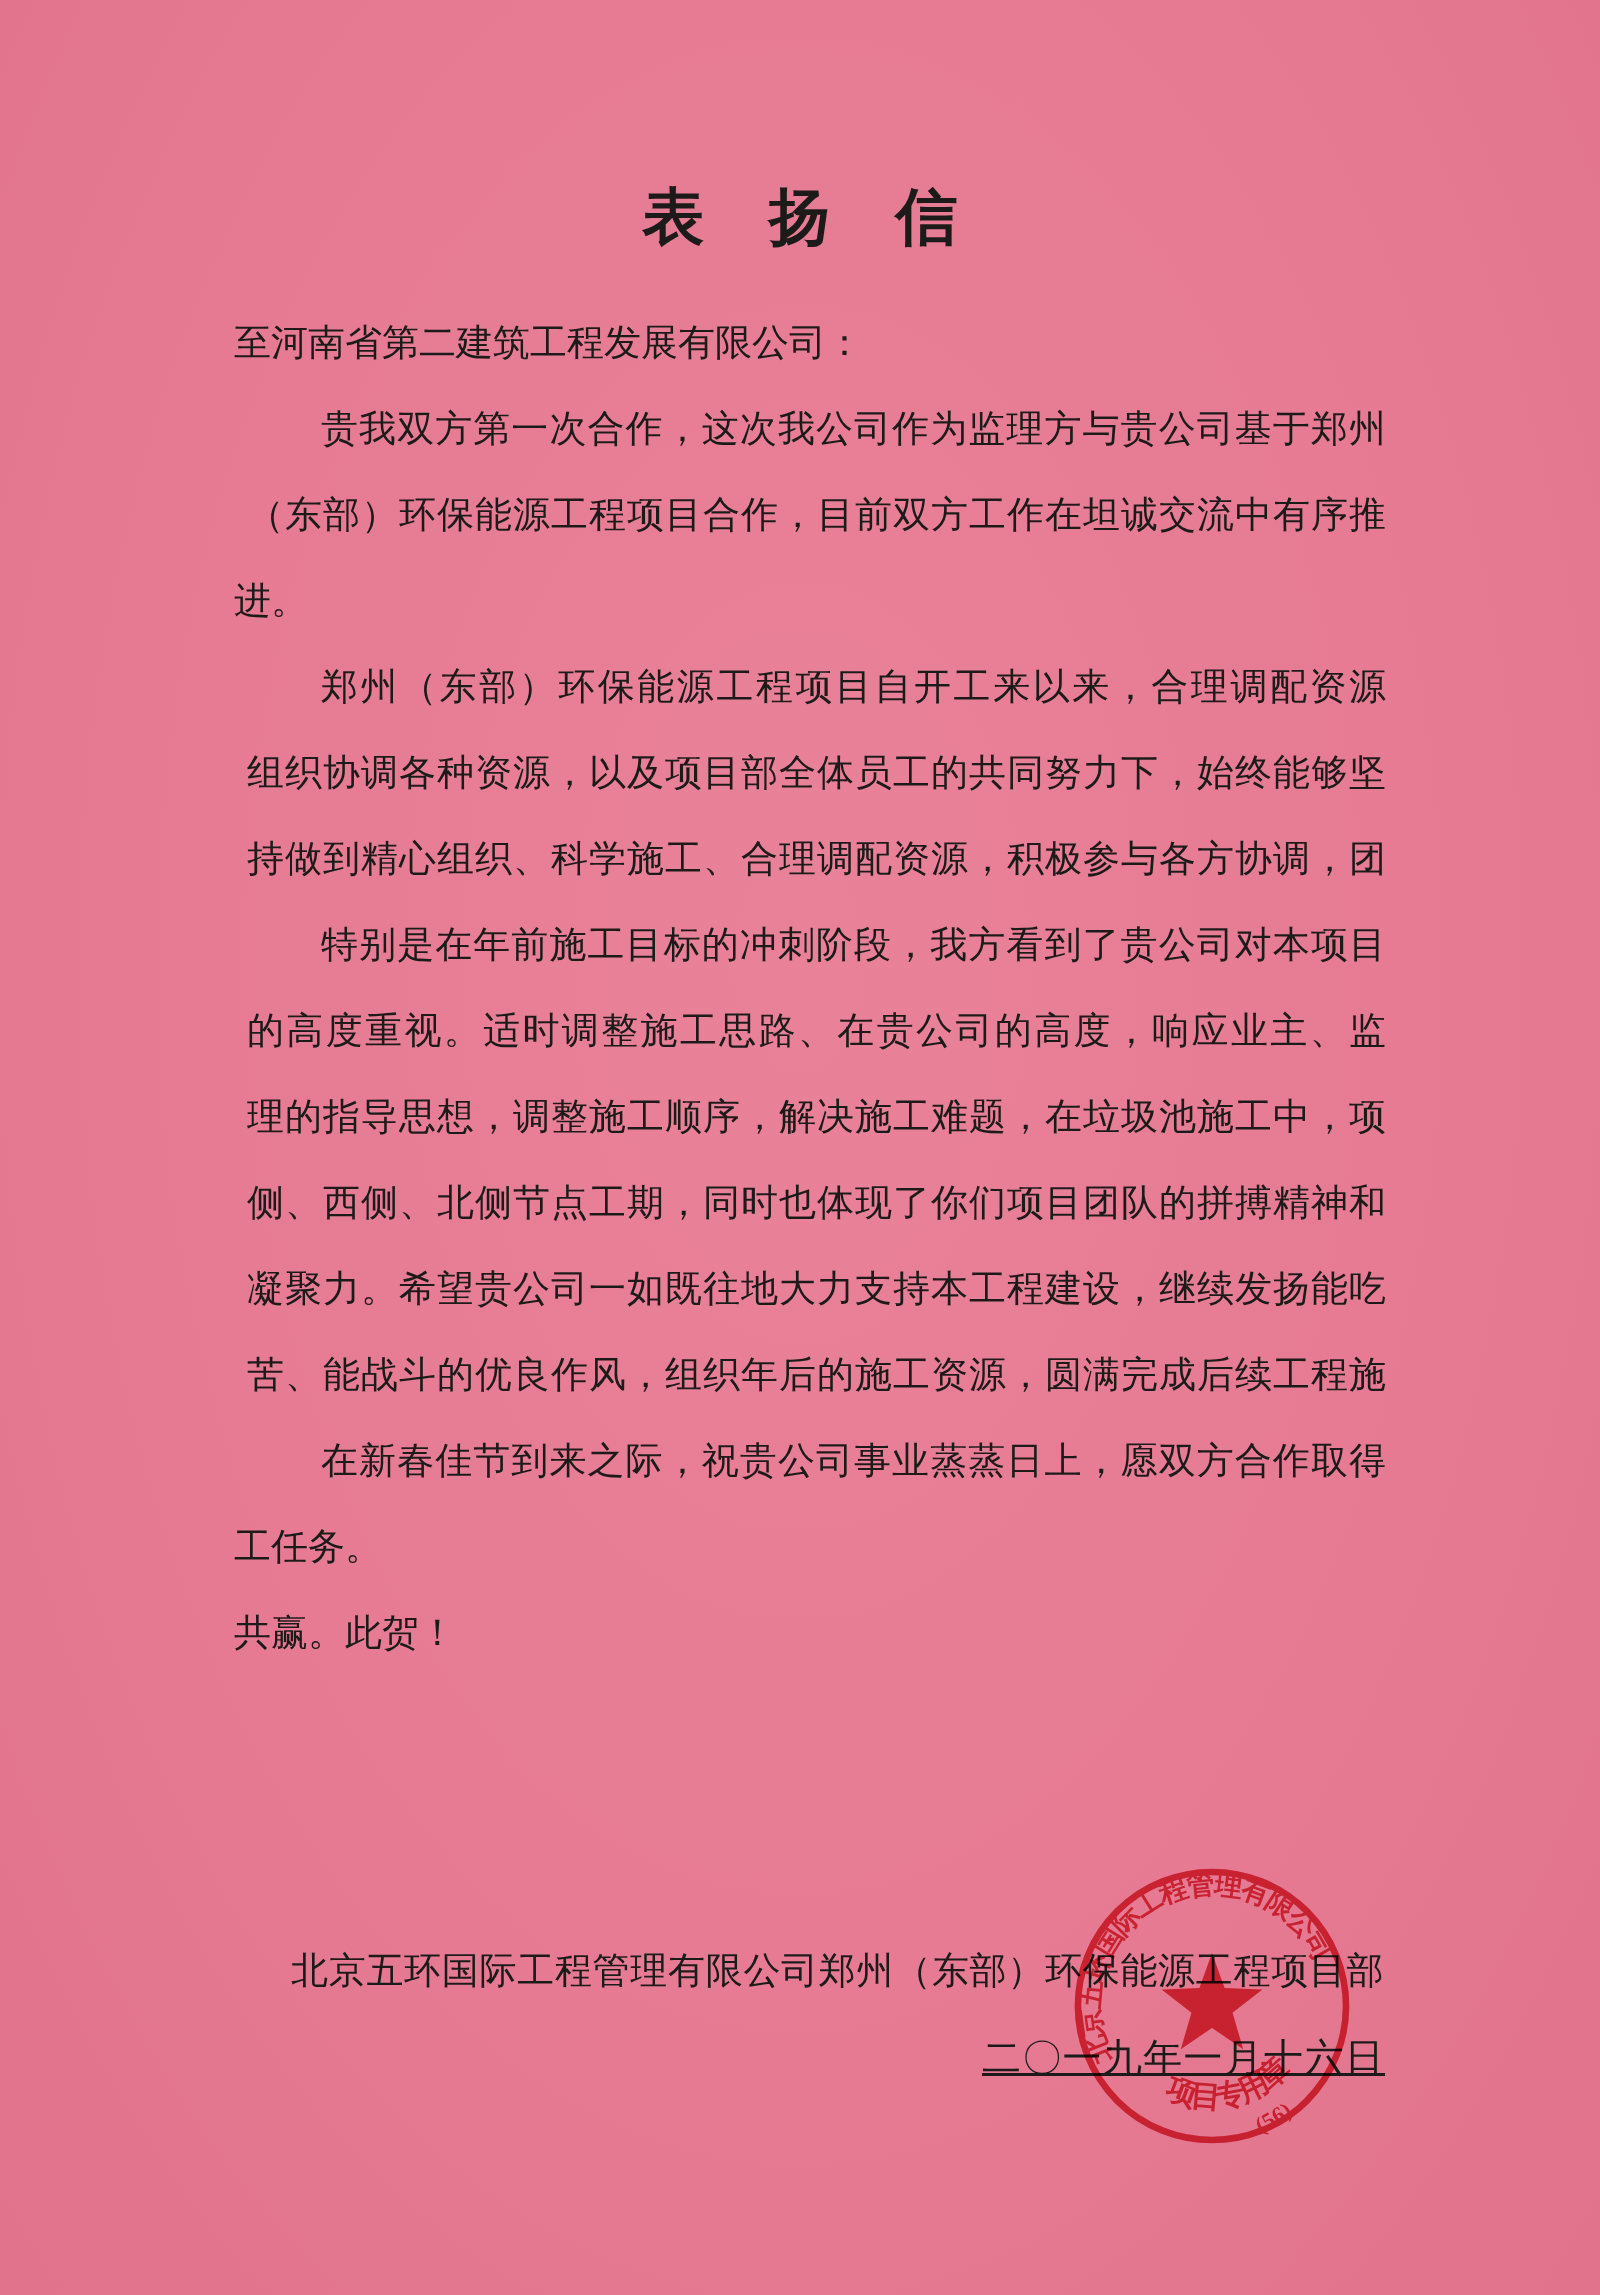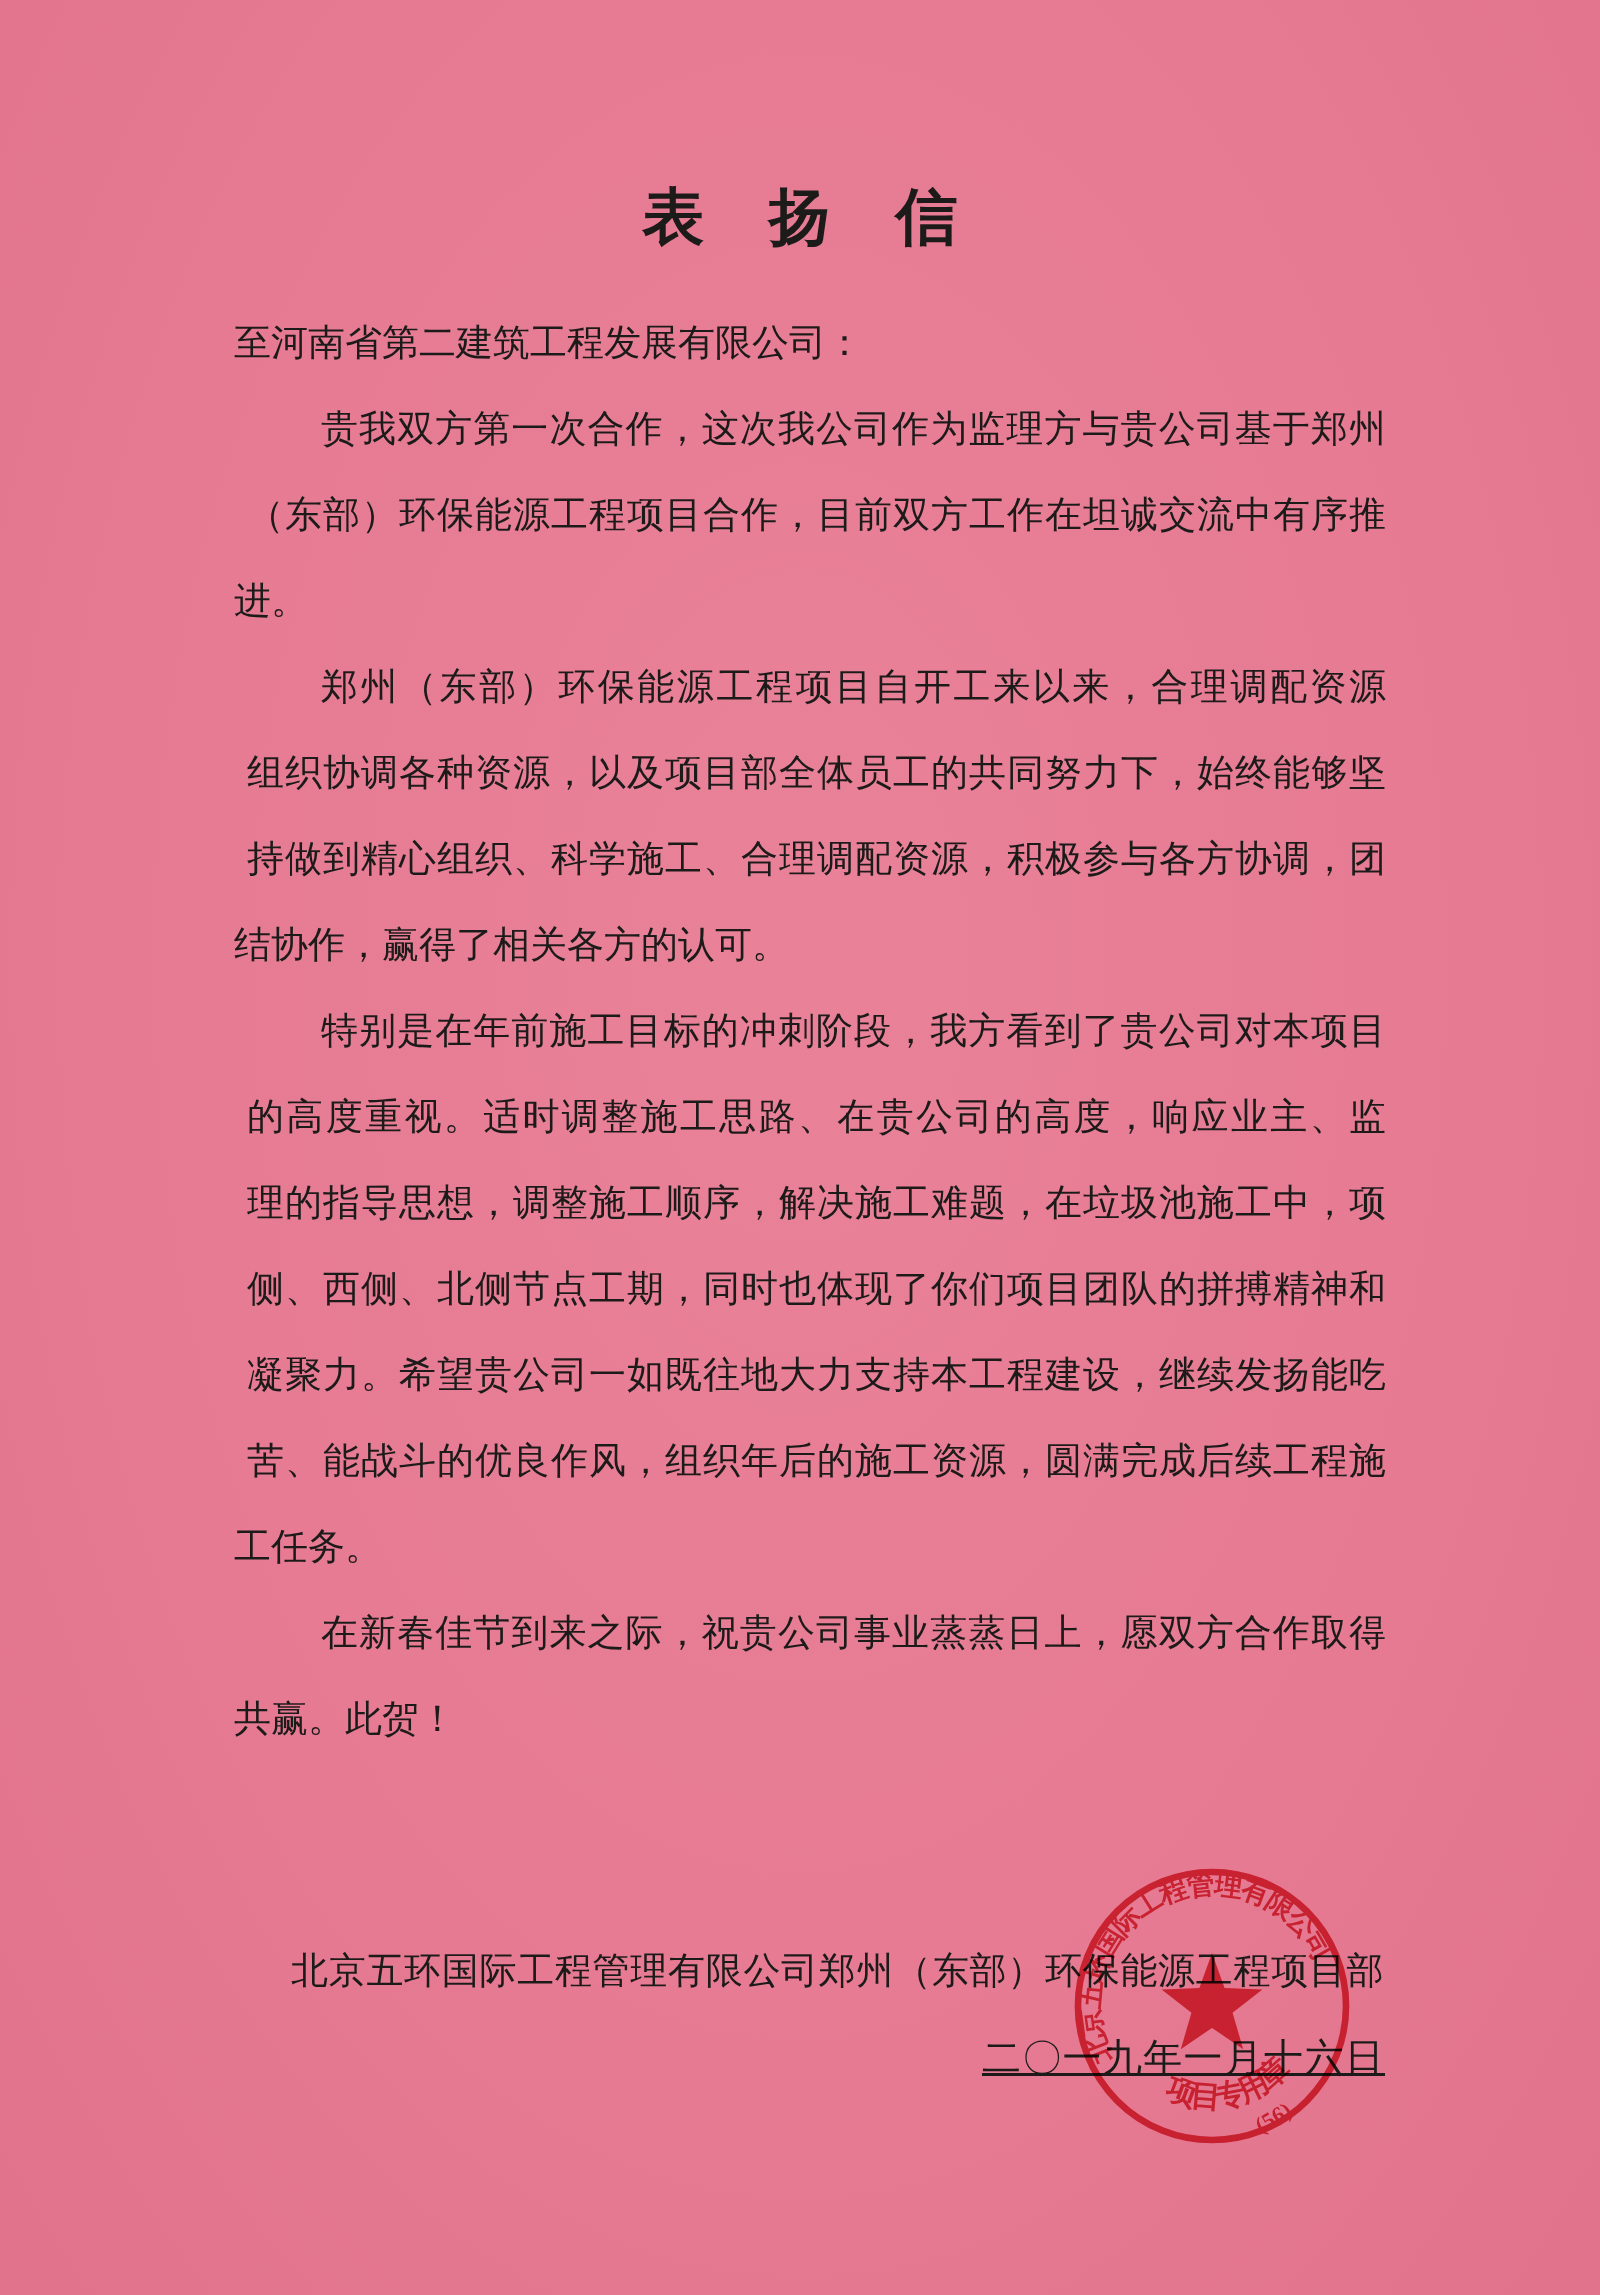--- a/index.html
+++ b/index.html
@@ -67,29 +67,28 @@
 <div class="title">表　扬　信</div>
 
 <div class="textblock">
   <div class="line">至河南省第二建筑工程发展有限公司：</div>
   <div class="line indent just">贵我双方第一次合作，这次我公司作为监理方与贵公司基于郑州</div>
   <div class="line just">（东部）环保能源工程项目合作，目前双方工作在坦诚交流中有序推</div>
   <div class="line">进。</div>
   <div class="line indent just">郑州（东部）环保能源工程项目自开工来以来，合理调配资源</div>
   <div class="line just">组织协调各种资源，以及项目部全体员工的共同努力下，始终能够坚</div>
   <div class="line just">持做到精心组织、科学施工、合理调配资源，积极参与各方协调，团</div>
-  <div class="line">结协作，赢得了相关各方的认可。</div>
   <div class="line indent just">特别是在年前施工目标的冲刺阶段，我方看到了贵公司对本项目</div>
   <div class="line just">的高度重视。适时调整施工思路、在贵公司的高度，响应业主、监</div>
   <div class="line just">理的指导思想，调整施工顺序，解决施工难题，在垃圾池施工中，项</div>
   <div class="line just">侧、西侧、北侧节点工期，同时也体现了你们项目团队的拼搏精神和</div>
   <div class="line just">凝聚力。希望贵公司一如既往地大力支持本工程建设，继续发扬能吃</div>
   <div class="line just">苦、能战斗的优良作风，组织年后的施工资源，圆满完成后续工程施</div>
+  <div class="line indent just">在新春佳节到来之际，祝贵公司事业蒸蒸日上，愿双方合作取得</div>
   <div class="line">工任务。</div>
-  <div class="line indent just">在新春佳节到来之际，祝贵公司事业蒸蒸日上，愿双方合作取得</div>
   <div class="line">共赢。此贺！</div>
 </div>
 
 <div class="signature">北京五环国际工程管理有限公司郑州（东部）环保能源工程项目部</div>
 <div class="date">二〇一九年一月十六日</div>
 
 <div class="stamp">
   <svg viewBox="0 0 440 440" width="292" height="292" xmlns="http://www.w3.org/2000/svg">
     <defs>
       <path id="arcTop" d="M 69.9 299.7 A 170 170 0 1 1 375.4 150.8" fill="none"></path>

